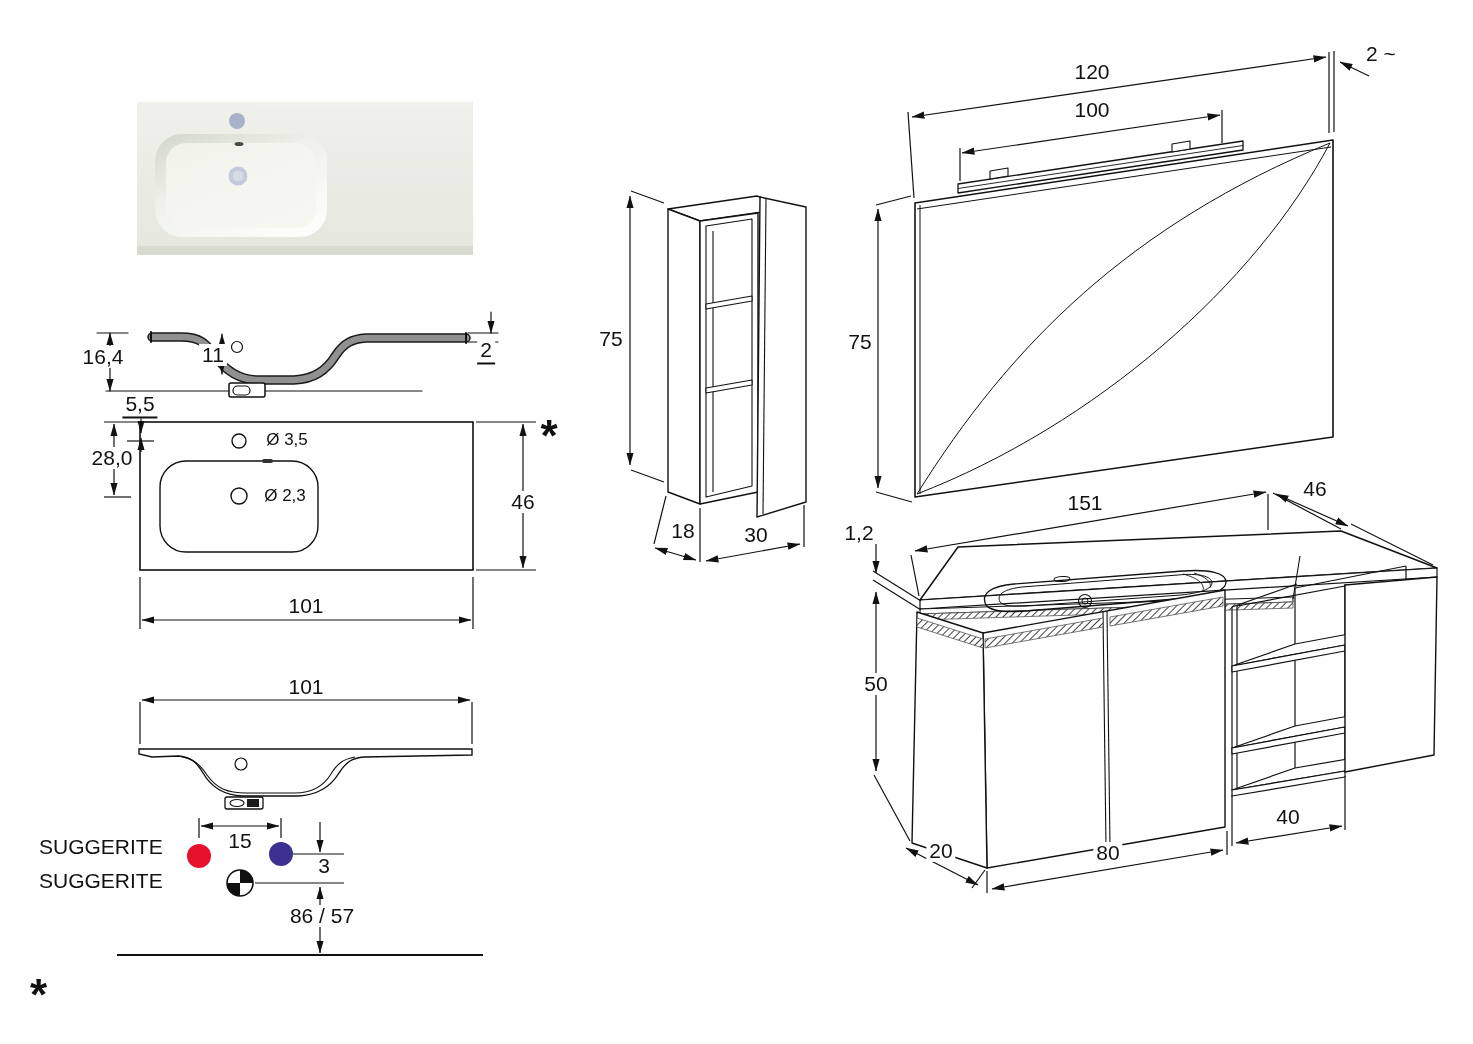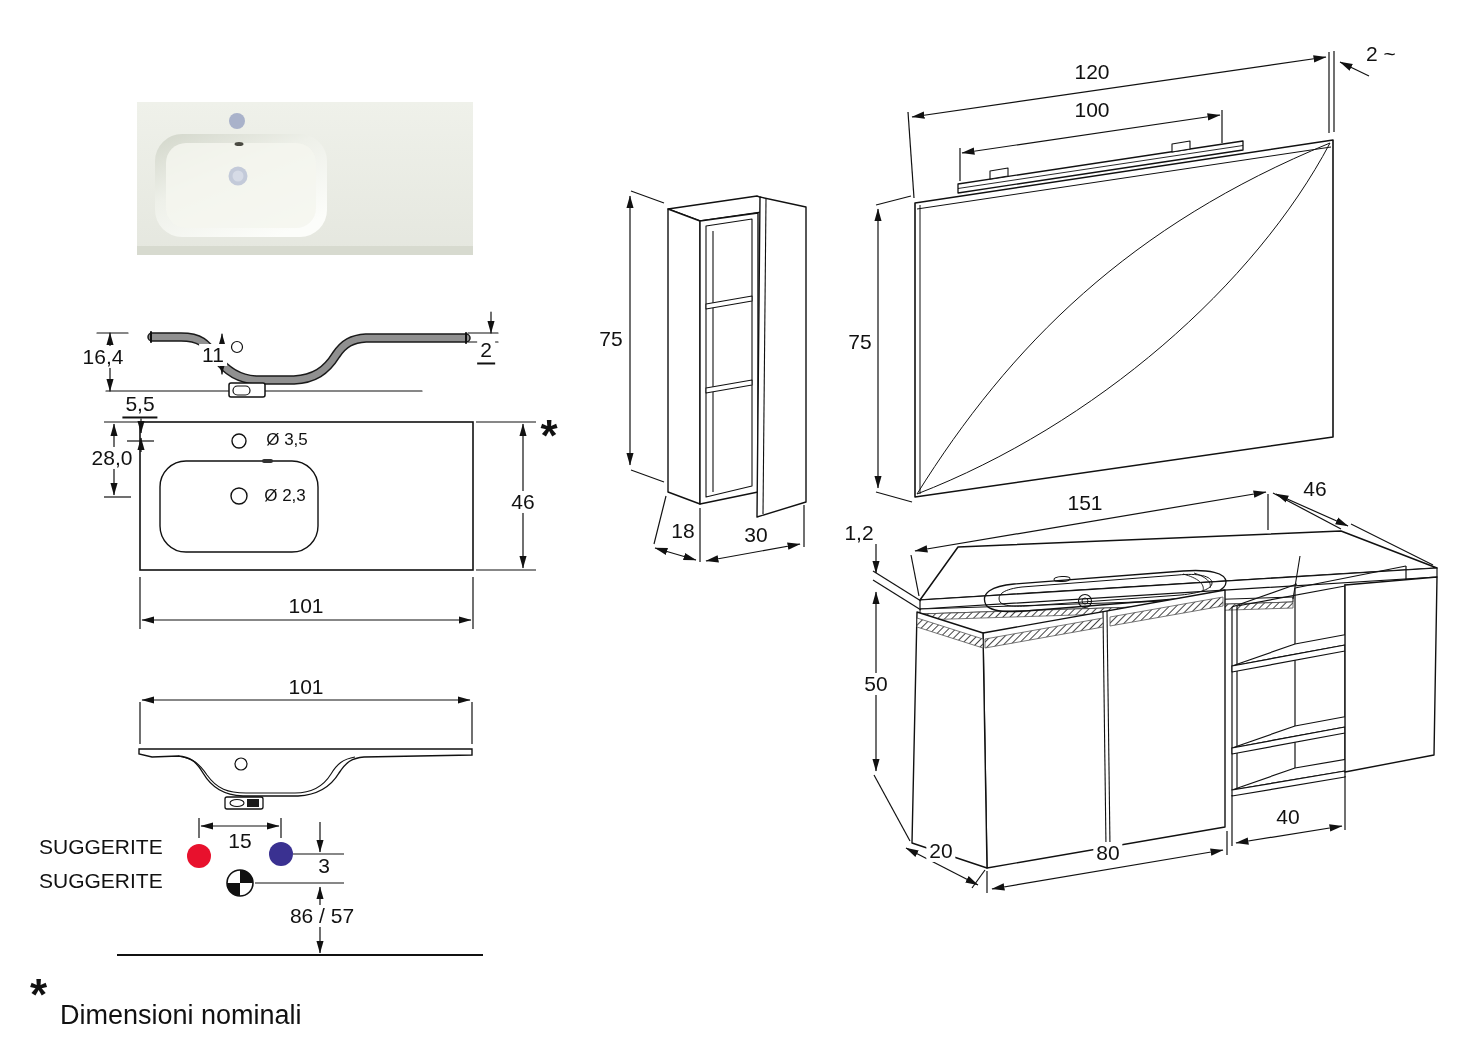--- a/index.html
+++ b/index.html
@@ -265,15 +265,14 @@
 
 <div class="lbl" style="left:1085px;top:503px">151</div>
 <div class="lbl" style="left:1315px;top:489px">46</div>
 <div class="lbl" style="left:859px;top:533px">1,2</div>
 <div class="lbl" style="left:876px;top:684px">50</div>
 <div class="lbl" style="left:941px;top:851px">20</div>
 <div class="lbl" style="left:1108px;top:853px">80</div>
 <div class="lbl" style="left:1288px;top:817px">40</div>
 
 <div class="lbl lbl-left big" style="left:30px;top:995px">*</div>
-<div class="lbl lbl-left foot" style="left:57px;top:1015px">Dimensioni nominali</div>
 
 </div>
 
 </body></html>

